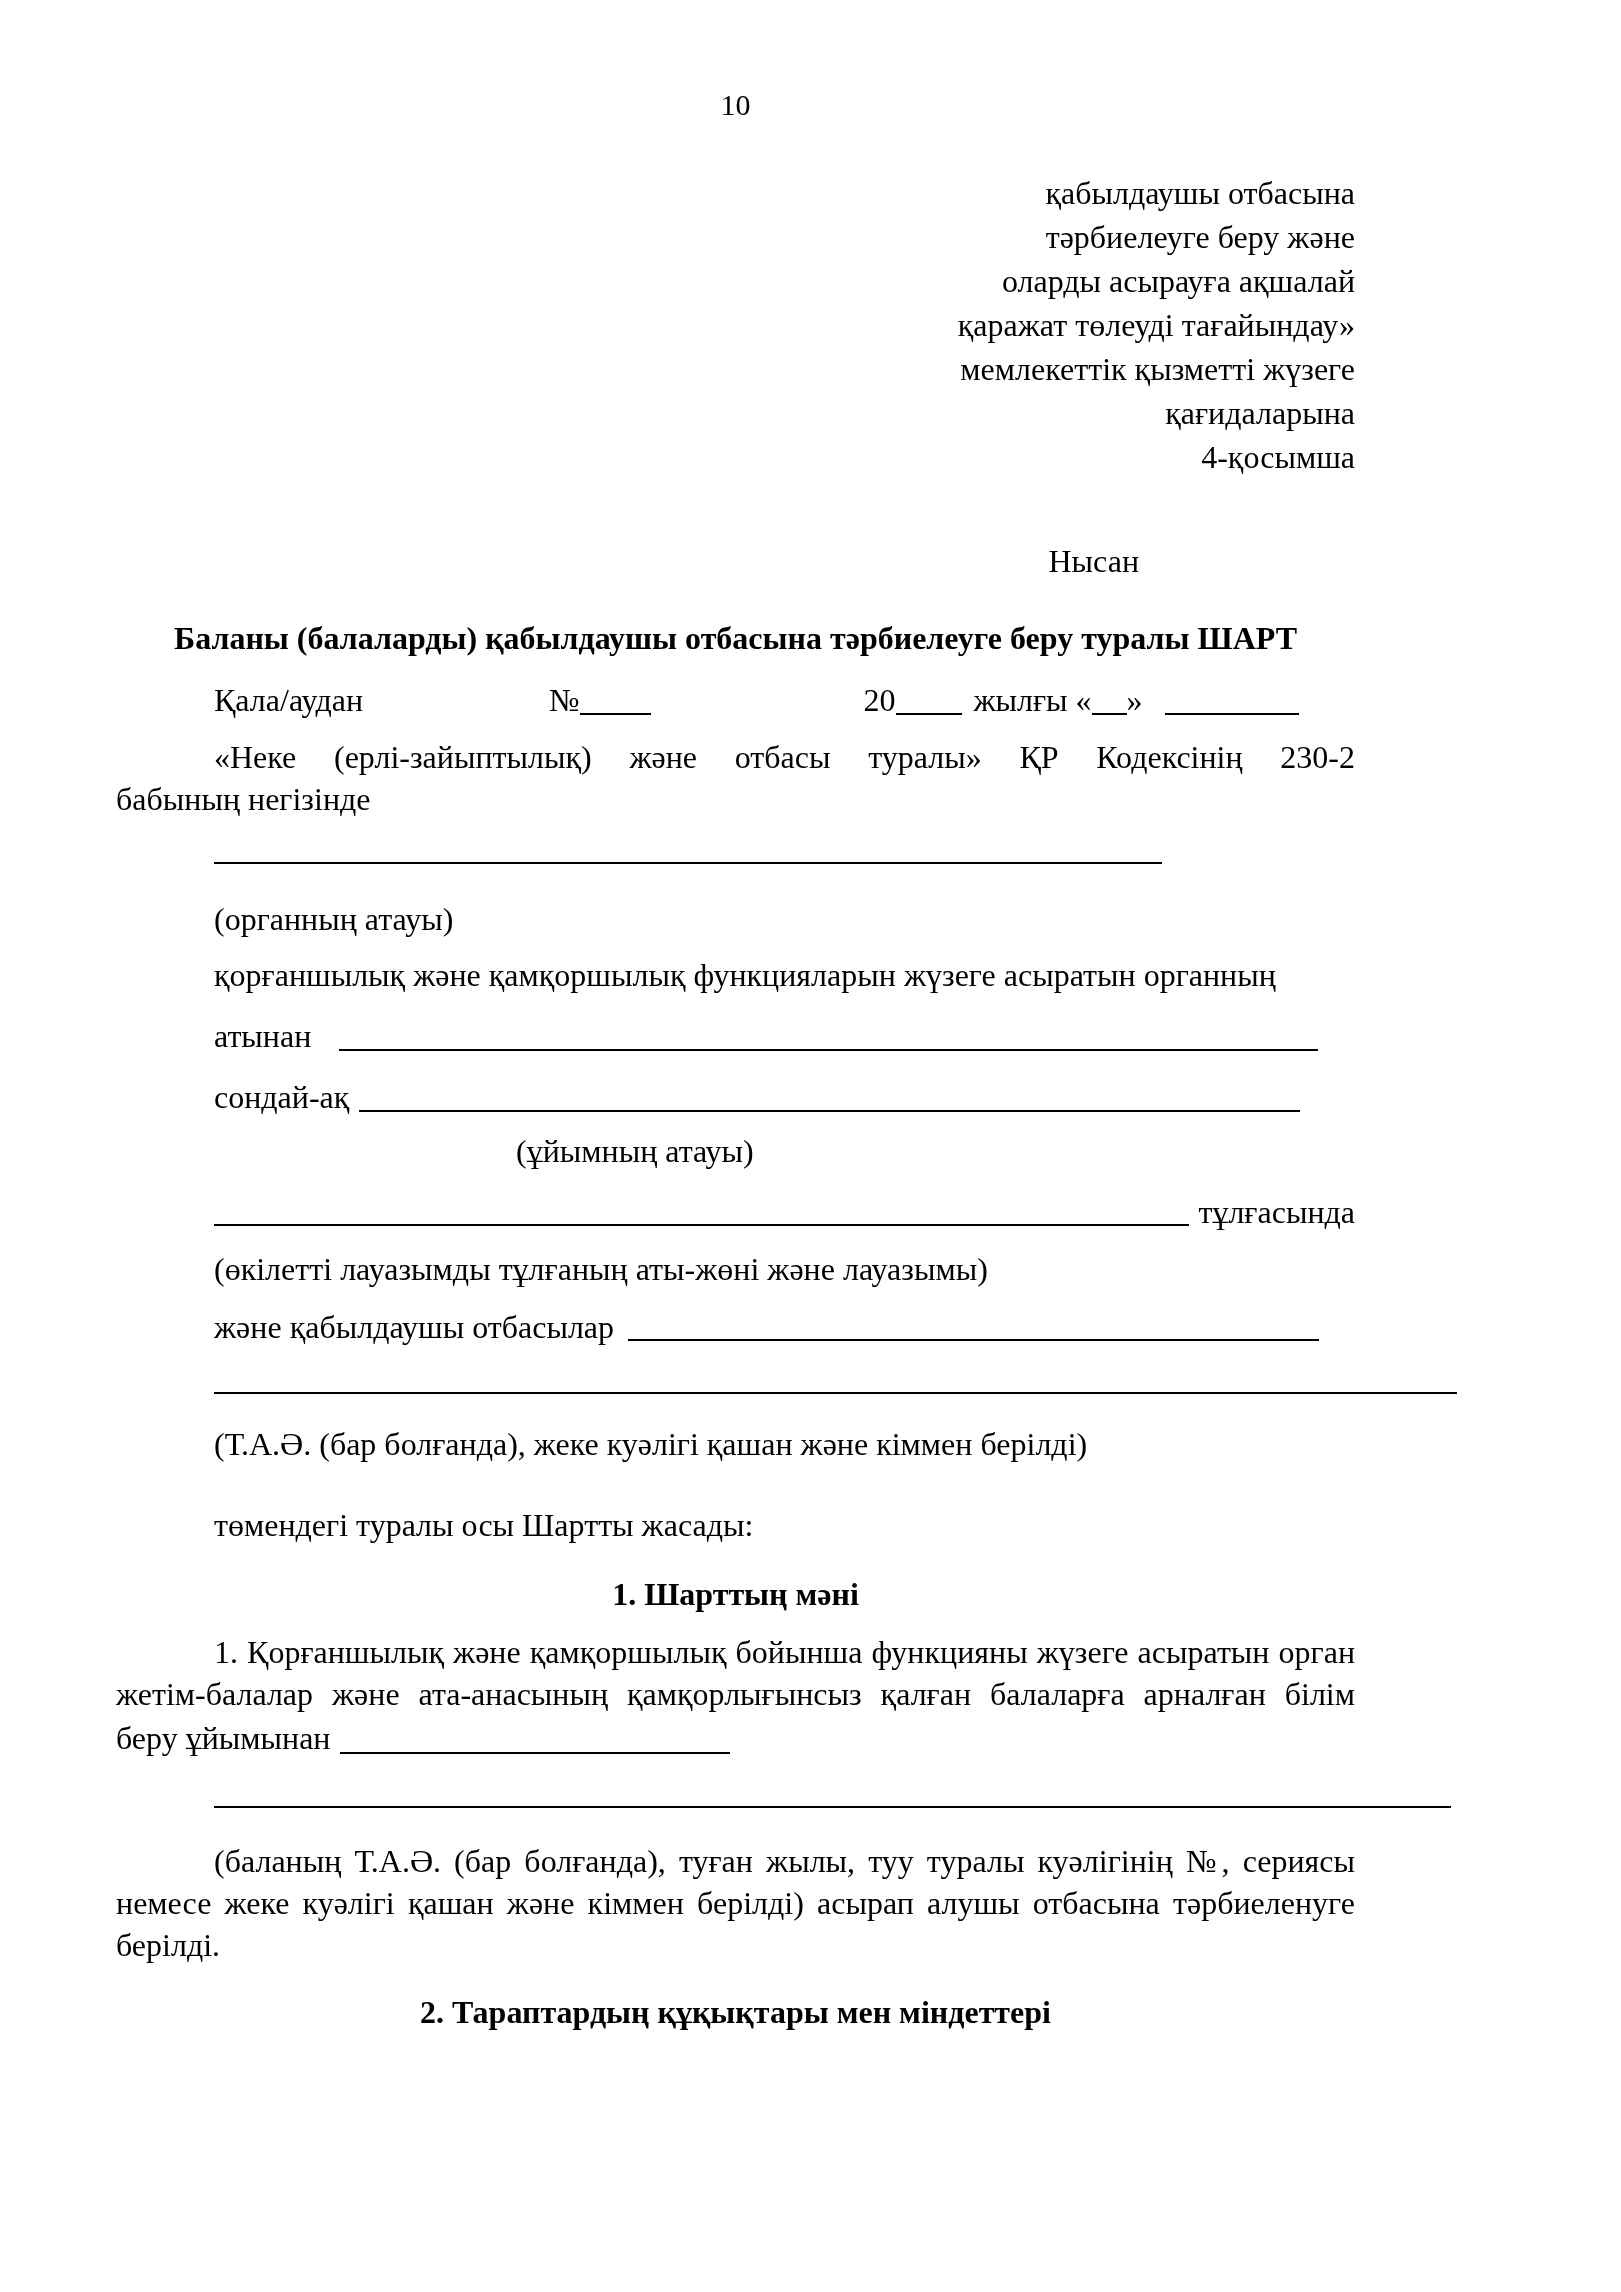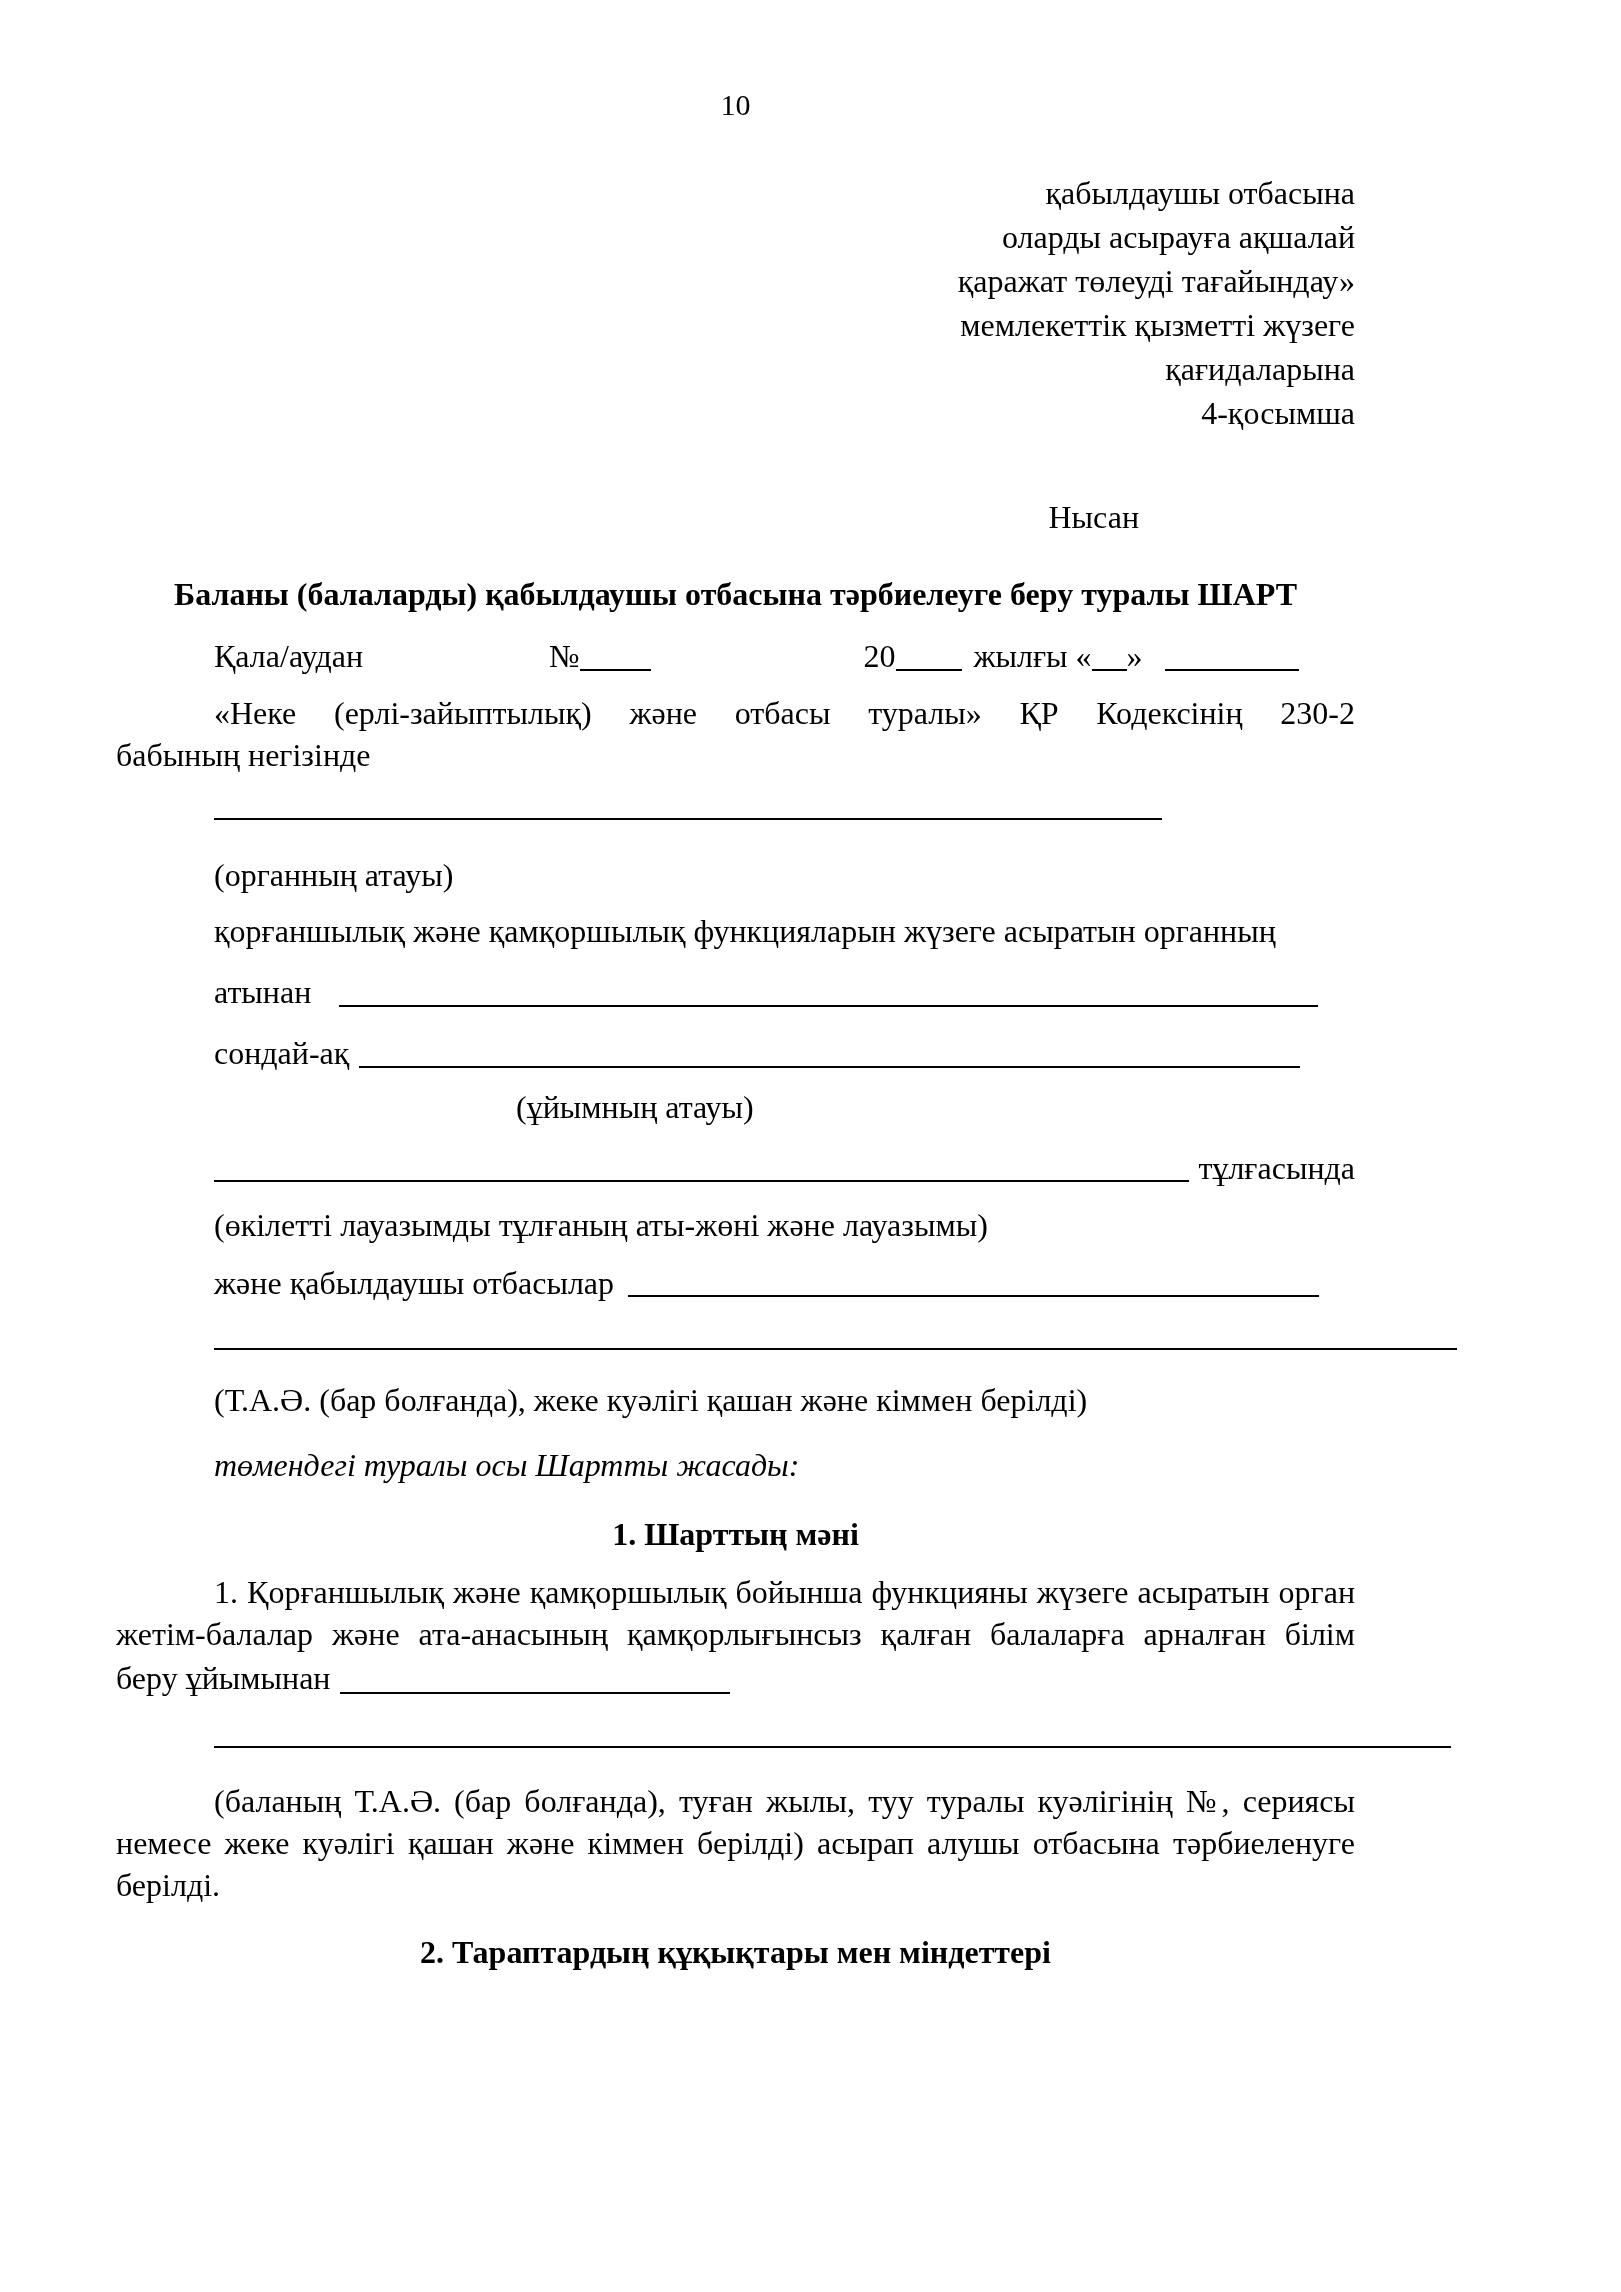--- a/index.html
+++ b/index.html
@@ -27,20 +27,21 @@
 </style>
 </head>
 <body>
 
 <div class="page">
 
   <div class="pagenum">10</div>
 
   <div class="appendix">
     <div>қабылдаушы отбасына</div>
+    <div>тәрбиелеуге беру және</div>
     <div>оларды асырауға ақшалай</div>
     <div>қаражат төлеуді тағайындау»</div>
     <div>мемлекеттік қызметті жүзеге</div>
     <div>қағидаларына</div>
     <div>4-қосымша</div>
   </div>
 
   <div class="form-label">Нысан</div>
 
   <div class="title center bold">Баланы (балаларды) қабылдаушы отбасына тәрбиелеуге беру туралы ШАРТ</div>
@@ -80,21 +81,21 @@
 
   <div class="frow indent" style="margin-top:16.7px;">
     <span class="lbl" style="margin-right:13.7px;">және қабылдаушы отбасылар</span>
     <span class="bf" style="margin-right:36px;"></span>
   </div>
 
   <div class="rule" style="margin-left:98px;width:1273px;margin-top:8.8px;"></div>
 
   <div class="indent" style="margin-top:29px;">(Т.А.Ә. (бар болғанда), жеке куәлігі қашан және кіммен берілді)</div>
 
-  <div class="indent" style="margin-top:23px;font-style:italic;">төмендегі туралы осы Шартты жасады:</div>
+  <div class="indent" style="margin-top:39px;">төмендегі туралы осы Шартты жасады:</div>
 
   <div class="center bold" style="margin-top:27.4px;">1. Шарттың мәні</div>
 
   <div style="margin-top:15.7px;">
     <div class="jline indent">1. Қорғаншылық және қамқоршылық бойынша функцияны жүзеге асыратын орган</div>
     <div class="jline">жетім-балалар және ата-анасының қамқорлығынсыз қалған балаларға арналған білім</div>
     <div>
       <span>беру ұйымынан</span><span class="b" style="width:390px;margin-left:9.8px;"></span>
     </div>
   </div>

